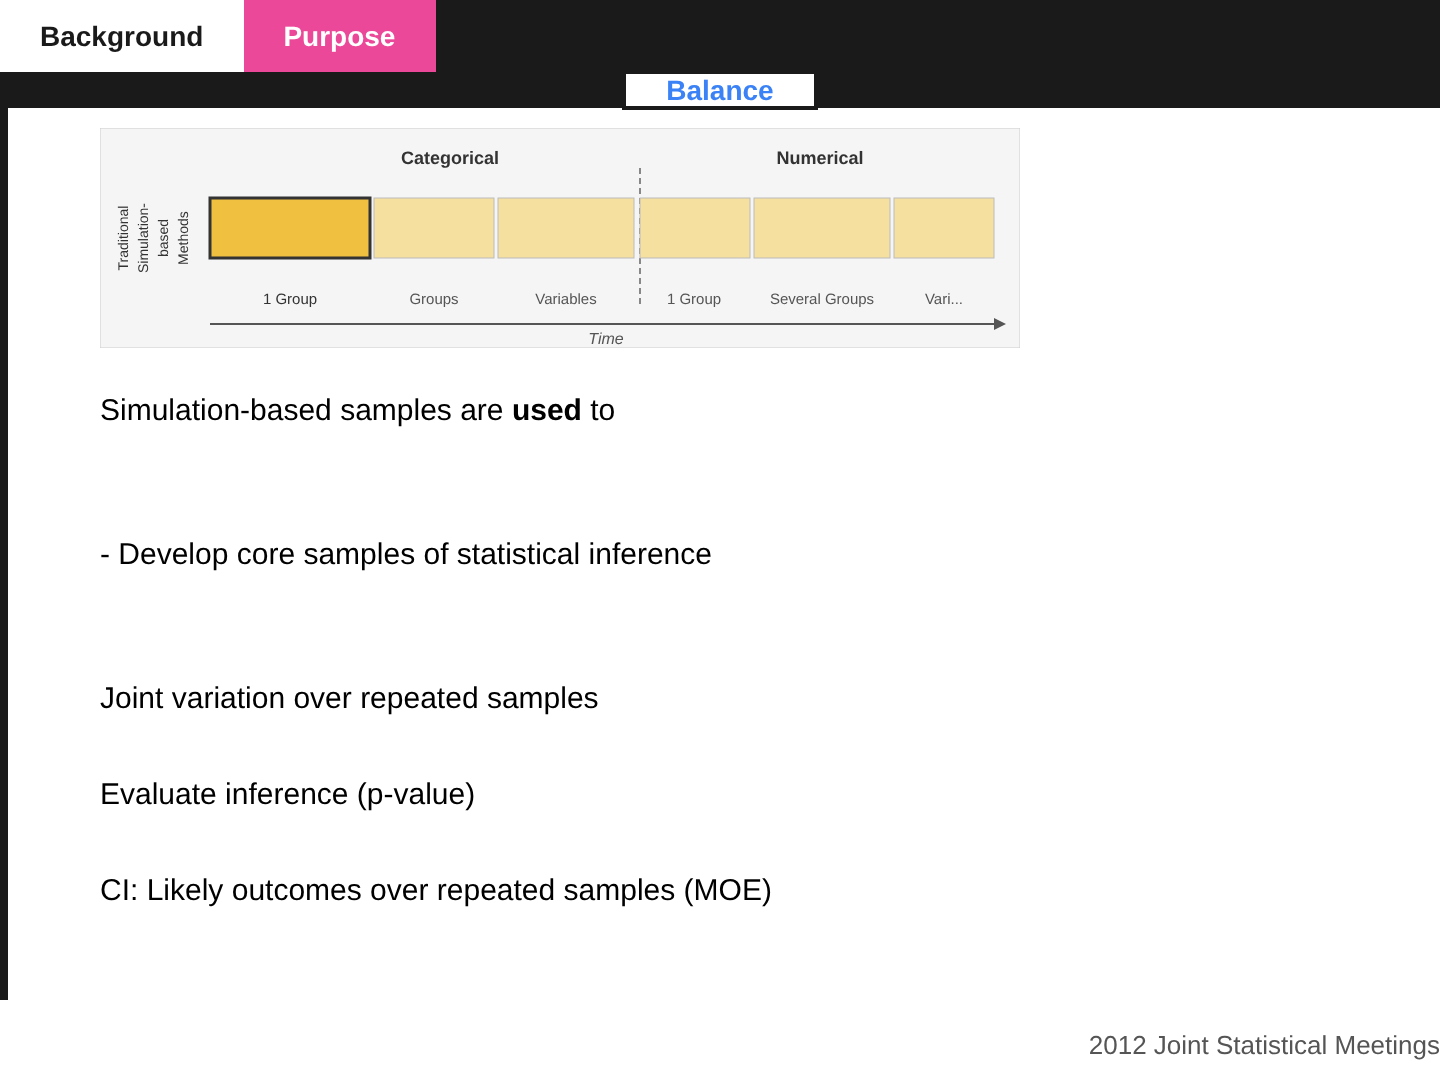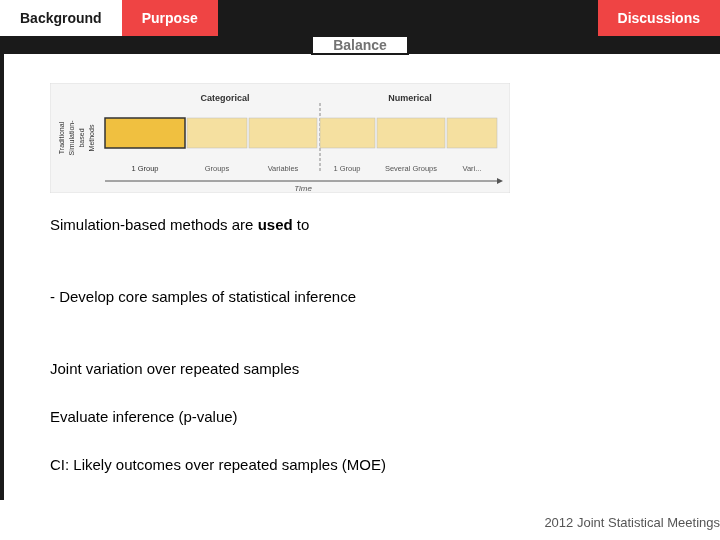--- a/index.html
+++ b/index.html
@@ -23,32 +23,32 @@
       color: #ffffff;
       background: #1a1a1a;
     }
 
     .nav-tab.active {
       background: #ffffff;
       color: #1a1a1a;
     }
 
     .nav-tab.highlighted {
-      background: #ef4444;
+      background: #ec4899;
       color: #ffffff;
     }
 
     .nav-tab-balance {
       display: flex;
       align-items: center;
       justify-content: center;
       padding: 0 20px;
       font-size: 14px;
       font-weight: bold;
-      color: #737373;
+      color: #3b82f6;
       background: #ffffff;
       border: 2px solid #1a1a1a;
       position: relative;
       top: 0;
     }
 
     
     .left-border {
       position: absolute;
       left: 0;
@@ -59,21 +59,21 @@
     }
 
     
     .main-content {
       padding: 10px 20px 10px 30px;
       position: relative;
     }
 
     
     .chart-container {
-      margin: 19px 0 20px 20px;
+      margin: 0 0 20px 20px;
       width: 460px;
       height: 110px;
       position: relative;
     }
 
     
     .chart-svg {
       width: 460px;
       height: 110px;
     }
@@ -130,21 +130,20 @@
     }
   </style>
 </head>
 <body>
 
 <div class="nav-bar-wrapper">
   <div class="nav-row1">
     <div class="nav-tab active">Background</div>
     <div class="nav-tab highlighted">Purpose</div>
     <div class="nav-spacer"></div>
-    <div class="nav-tab highlighted">Discussions</div>
   </div>
   <div class="nav-row2">
     <div class="nav-tab-balance">Balance</div>
   </div>
 </div>
 
 <div class="left-border"></div>
 
 <div class="main-content">
 
@@ -180,21 +179,21 @@
       <text x="422" y="88" font-size="7.5" fill="#555" text-anchor="middle" font-family="Arial">Vari...</text>
 
       <line x1="55" y1="98" x2="447" y2="98" stroke="#555" stroke-width="1"></line>
       <polygon points="447,95 453,98 447,101" fill="#555"></polygon>
       <text x="253" y="108" font-size="8" fill="#555" text-anchor="middle" font-family="Arial" font-style="italic">Time</text>
     </svg>
   </div>
 
   <div class="text-content">
     <span class="text-line">
-      <span>Simulation-based methods are </span><span class="text-bold">used</span><span> to</span>
+      <span>Simulation-based samples are </span><span class="text-bold">used</span><span> to</span>
     </span><br>
     <br>
     <span class="text-line">  - Develop core samples of statistical inference</span><br>
     <br>
     <span class="text-line">              Joint variation over repeated samples</span><br>
     <span class="text-line">              Evaluate inference (p-value)</span><br>
     <span class="text-line">          CI: Likely outcomes over repeated samples (MOE)</span>
   </div>
 </div>
 

